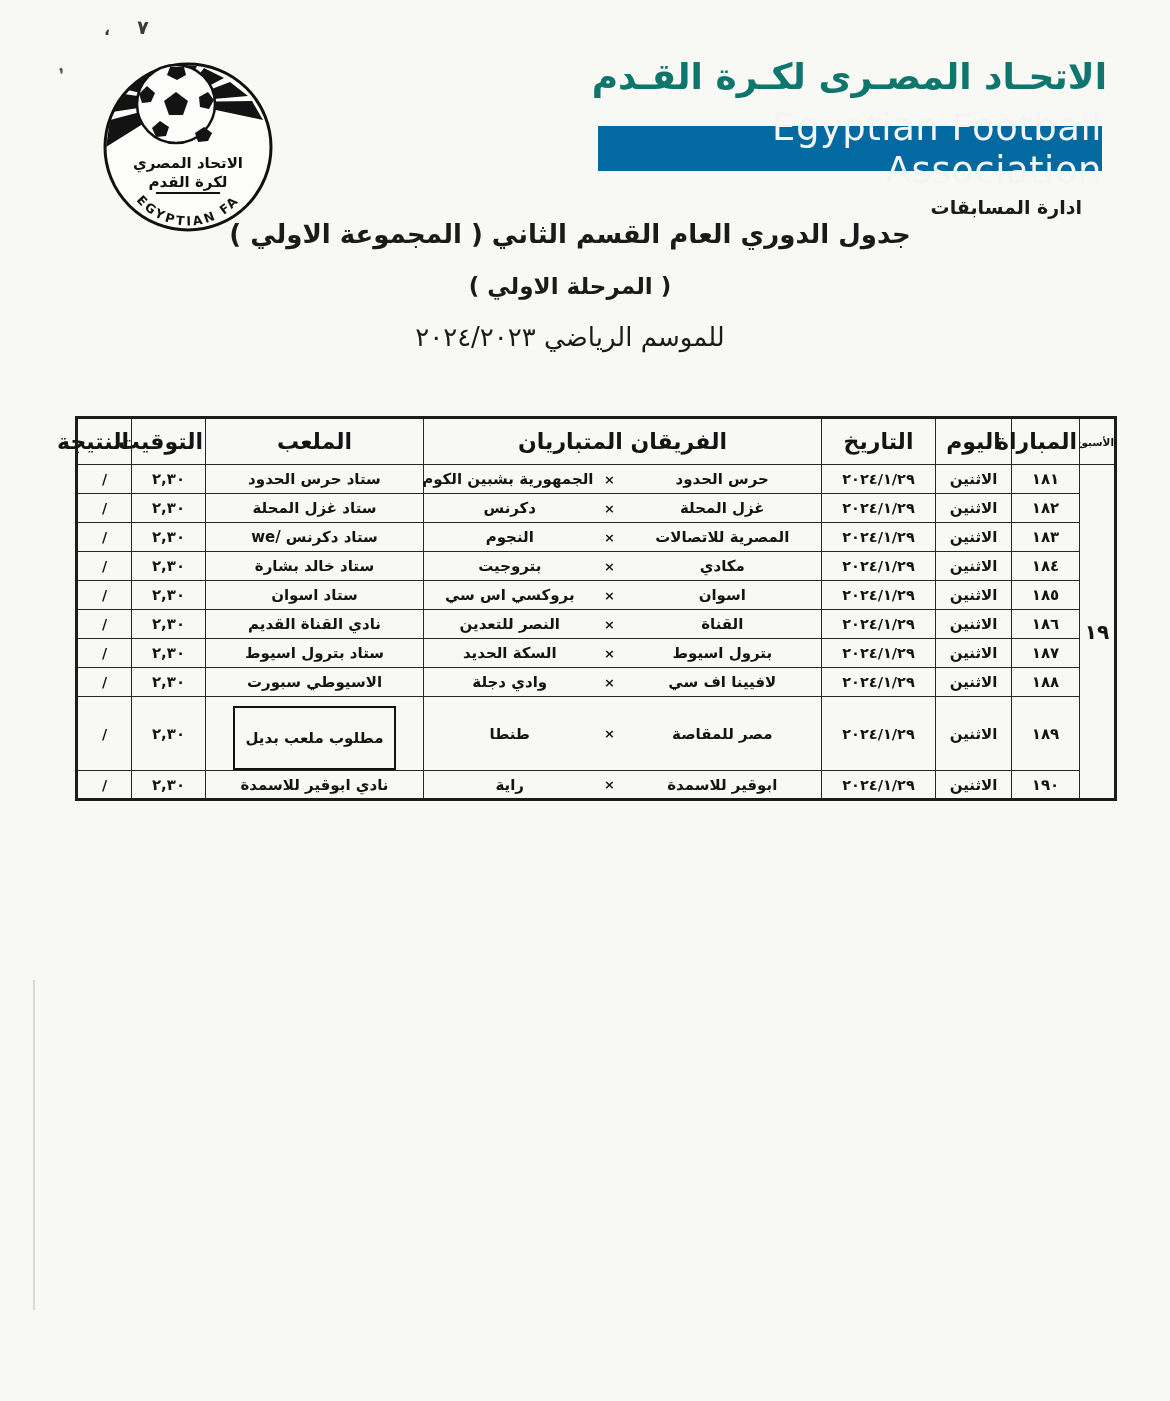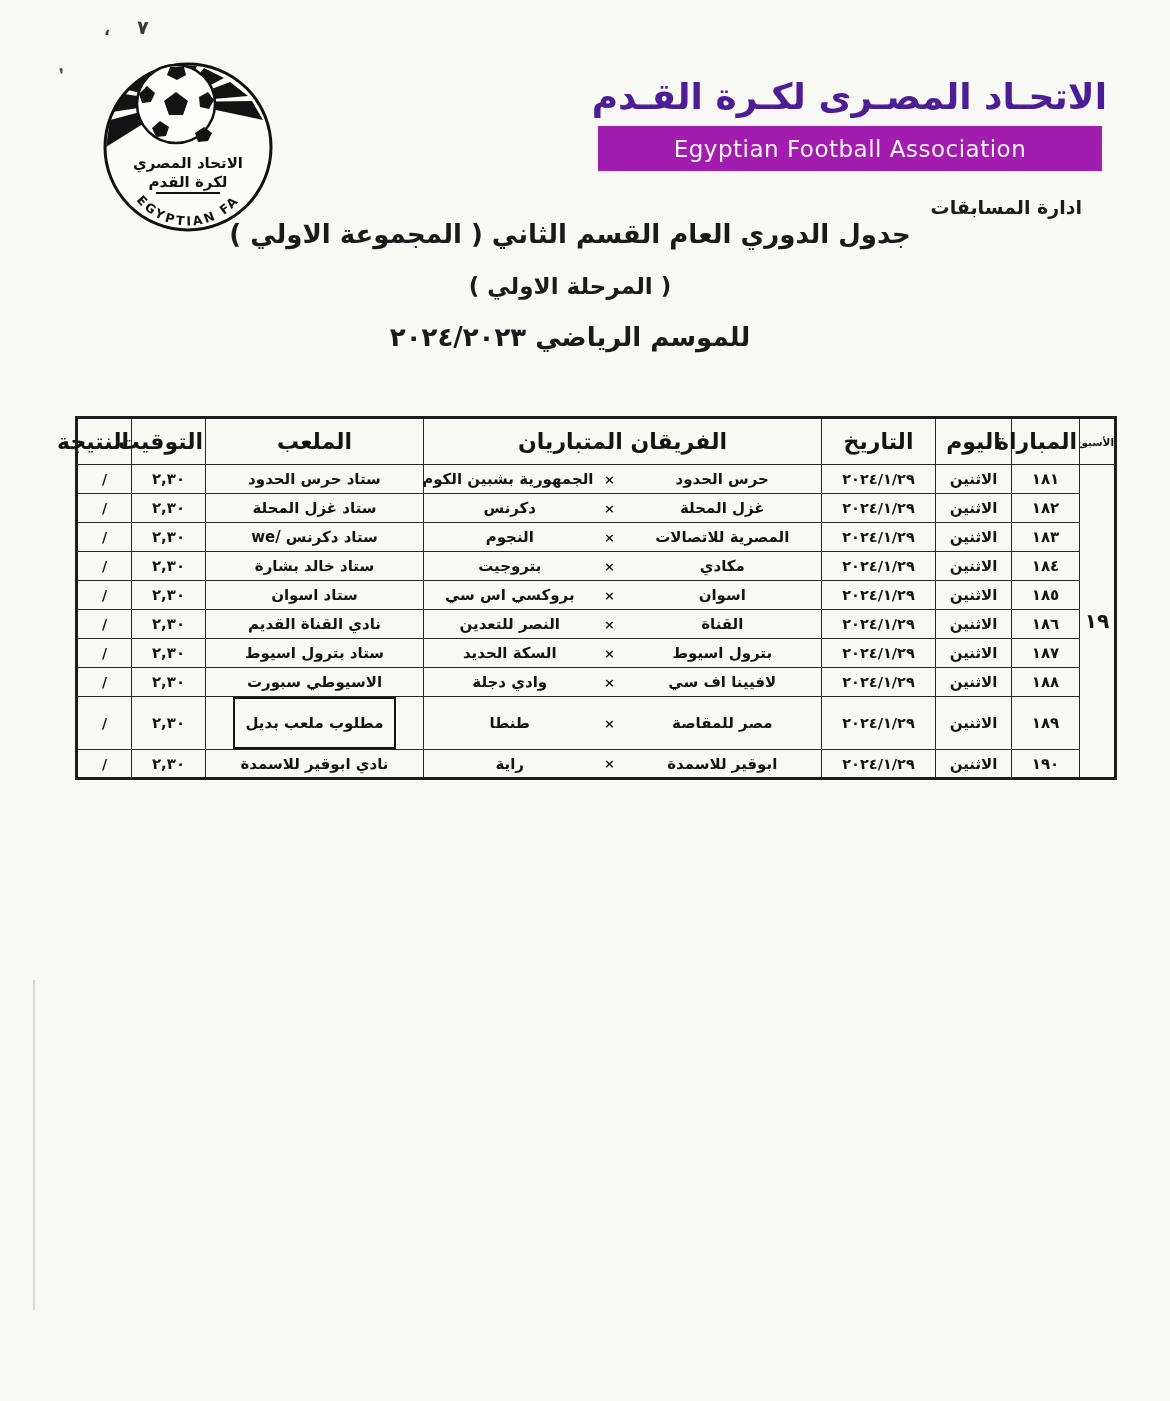--- a/index.html
+++ b/index.html
@@ -16,39 +16,39 @@
   .mark-comma { left:104px; top:20px; font-size:16px; }
   .mark-seven { left:137px; top:16px; font-size:19px; transform:rotate(4deg); }
   .mark-tick  { left:60px;  top:64px; font-size:17px; transform:rotate(-28deg); color:#555; }
   .scan-edge  { position:absolute; left:33px; top:980px; width:2px; height:330px; background:#d8d8d4; }
 
   
   .logo { position:absolute; left:100px; top:50px; width:180px; height:196px; }
 
   
   .org-ar {
-    position:absolute; left:592px; top:76px; width:515px;
-    text-align:center; font-size:36px; font-weight:bold; color:#4c1d95;
+    position:absolute; left:592px; top:56px; width:515px;
+    text-align:center; font-size:36px; font-weight:bold; color:#0f766e;
     white-space:nowrap;
   }
   .org-en-bar {
     position:absolute; left:598px; top:126px; width:504px; height:45px;
-    background:#a21caf; color:#f4f4f2; display:flex; align-items:center; justify-content:center;
-    font-size:23px; letter-spacing:0.5px;
+    background:#0369a1; color:#f4f4f2; display:flex; align-items:center; justify-content:center;
+    font-size:37px; letter-spacing:0.5px;
   }
   .dept {
     position:absolute; right:88px; top:196px;
     font-size:19px; font-weight:bold; white-space:nowrap;
   }
 
   
   .titles { position:absolute; left:180px; top:219px; width:780px; text-align:center; }
   .t1 { font-size:26px; font-weight:bold; }
   .t2 { font-size:23px; font-weight:bold; margin-top:24px; }
-  .t3 { font-size:26px; font-weight:bold; margin-top:23px; }
+  .t3 { font-size:26px; font-weight:normal; margin-top:23px; }
 
   
   .table-wrap { position:absolute; left:75px; top:416px; }
   table.sched {
     border-collapse:collapse; table-layout:fixed; width:1039px; direction:rtl;
     border:3px solid #1c1c1c;
   }
   .sched th, .sched td {
     border:1.6px solid #262626; text-align:center; vertical-align:middle;
     font-weight:bold; color:#141414; padding:0 2px;
@@ -56,21 +56,21 @@
   .sched th { height:47px; font-size:22px; }
   .sched td { height:29px; font-size:15px; white-space:nowrap; }
   th.h-week { font-size:10.5px; padding:0; overflow:hidden; }
   td.week-cell { font-size:20px; }
   td.c-date { font-size:14.5px; }
   td.c-x { border-left:none; border-right:none; font-size:13px; }
   td.c-home { border-left:none; }
   td.c-away { border-right:none;margin-top:44px; }
   td.c-result { font-size:14px; }
   .stadium-text.boxed {
-    display:inline-block; border:2.4px solid #121212; padding:12px 10px; line-height:24px;
+    display:inline-block; border:2.4px solid #121212; padding:18px 10px; line-height:24px;margin-top:9px;
   }
 </style>
 </head>
 <body>
 
 <div class="page">
 
   <span class="mark mark-comma">،</span>
   <span class="mark mark-seven">٧</span>
   <span class="mark mark-tick">٬</span>

